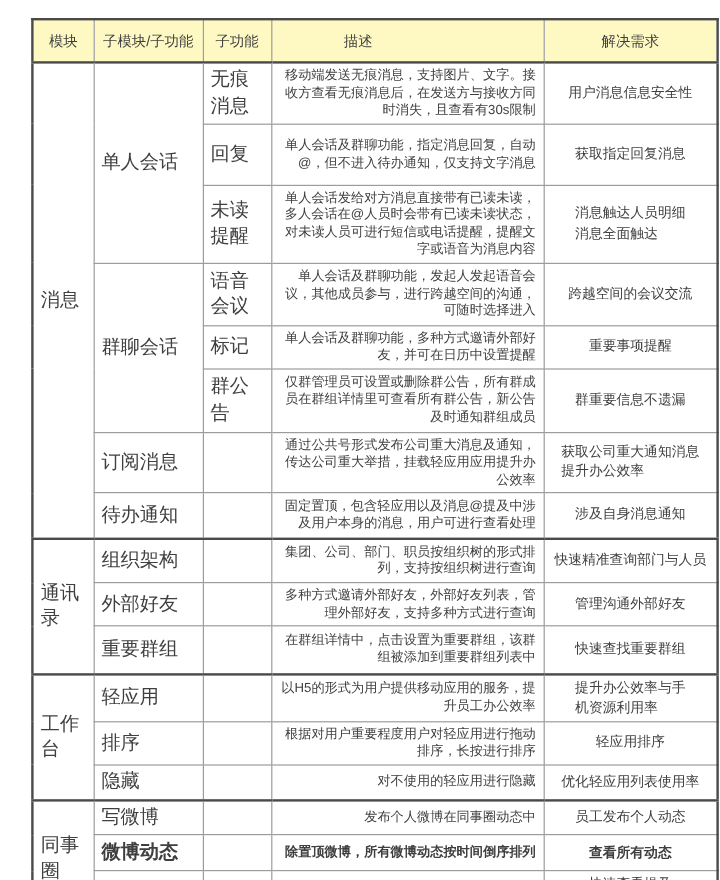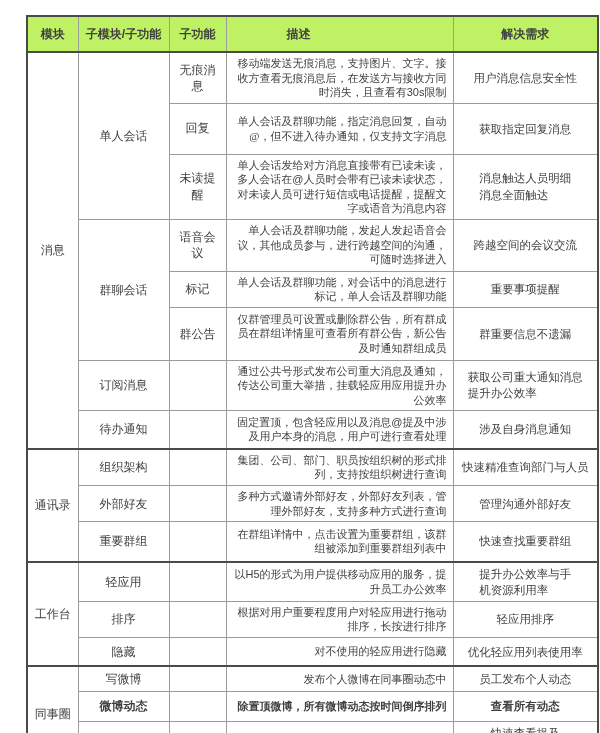--- a/index.html
+++ b/index.html
@@ -29,36 +29,35 @@
   col.c-desc        { width: 227px; }
   col.c-need        { width: 145px; }
 
   th, td {
     border: 1px solid #9c9c9c;
     padding: 3px 6px;
     vertical-align: middle;
     overflow: hidden;
   }
   thead th {
-    background: #bef264;
-    font-weight: bold;
+    background: #fef9c3;
+    font-weight: normal;
     font-size: 12px;
     height: 28px;
     text-align: center;
     border-bottom: 2px solid #4a4a4a;
   }
   thead th.desc-header { padding-right: 88px; margin-left: 47px; }
 
   tr.module-start td { border-top: 2px solid #4a4a4a; }
 
   td.module-cell,
   td.submodule-cell,
   td.subfunction-cell {
-    text-align: center;
-    font-size: 12px;
+    font-size: 16px;
     line-height: 1.35;
   }
   td.desc-cell {
     font-size: 11px;
     line-height: 1.32;
     text-align: right;
     word-break: break-all;
   }
   td.need-cell {
     text-align: center;
@@ -94,40 +93,40 @@
         </tr>
     </thead>
     <tbody id="table-body">
         <tr style="height: 49px;">
           <td class="module-cell" rowspan="8">消息</td>
           <td class="submodule-cell" rowspan="3">单人会话</td>
           <td class="subfunction-cell">无痕消息</td>
           <td class="desc-cell">移动端发送无痕消息，支持图片、文字。接收方查看无痕消息后，在发送方与接收方同时消失，且查看有30s限制</td>
           <td class="need-cell"><span class="need-text">用户消息信息安全性</span></td>
         </tr>
-        <tr style="height: 51px; font-family: Liberation Serif, serif;">
+        <tr style="height: 51px;">
           <td class="subfunction-cell">回复</td>
           <td class="desc-cell">单人会话及群聊功能，指定消息回复，自动@，但不进入待办通知，仅支持文字消息</td>
           <td class="need-cell"><span class="need-text">获取指定回复消息</span></td>
         </tr>
         <tr style="height: 57px;">
           <td class="subfunction-cell">未读提醒</td>
           <td class="desc-cell">单人会话发给对方消息直接带有已读未读，多人会话在@人员时会带有已读未读状态，对未读人员可进行短信或电话提醒，提醒文字或语音为消息内容</td>
           <td class="need-cell"><span class="need-text">消息触达人员明细
 消息全面触达</span></td>
         </tr>
         <tr style="height: 52px;">
           <td class="submodule-cell" rowspan="3">群聊会话</td>
           <td class="subfunction-cell">语音会议</td>
           <td class="desc-cell">单人会话及群聊功能，发起人发起语音会议，其他成员参与，进行跨越空间的沟通，可随时选择进入</td>
           <td class="need-cell"><span class="need-text">跨越空间的会议交流</span></td>
         </tr>
         <tr style="height: 35px;">
           <td class="subfunction-cell">标记</td>
-          <td class="desc-cell">单人会话及群聊功能，对会话中的消息进行标记，单人会话及群聊功能</td>
+          <td class="desc-cell">单人会话及群聊功能，多种方式邀请外部好友，并可在日历中设置提醒</td>
           <td class="need-cell"><span class="need-text">重要事项提醒</span></td>
         </tr>
         <tr style="height: 53px;">
           <td class="subfunction-cell">群公告</td>
           <td class="desc-cell">仅群管理员可设置或删除群公告，所有群成员在群组详情里可查看所有群公告，新公告及时通知群组成员</td>
           <td class="need-cell"><span class="need-text">群重要信息不遗漏</span></td>
         </tr>
         <tr style="height: 47px;">
           <td class="submodule-cell" rowspan="1">订阅消息</td>
           <td class="subfunction-cell"></td>

